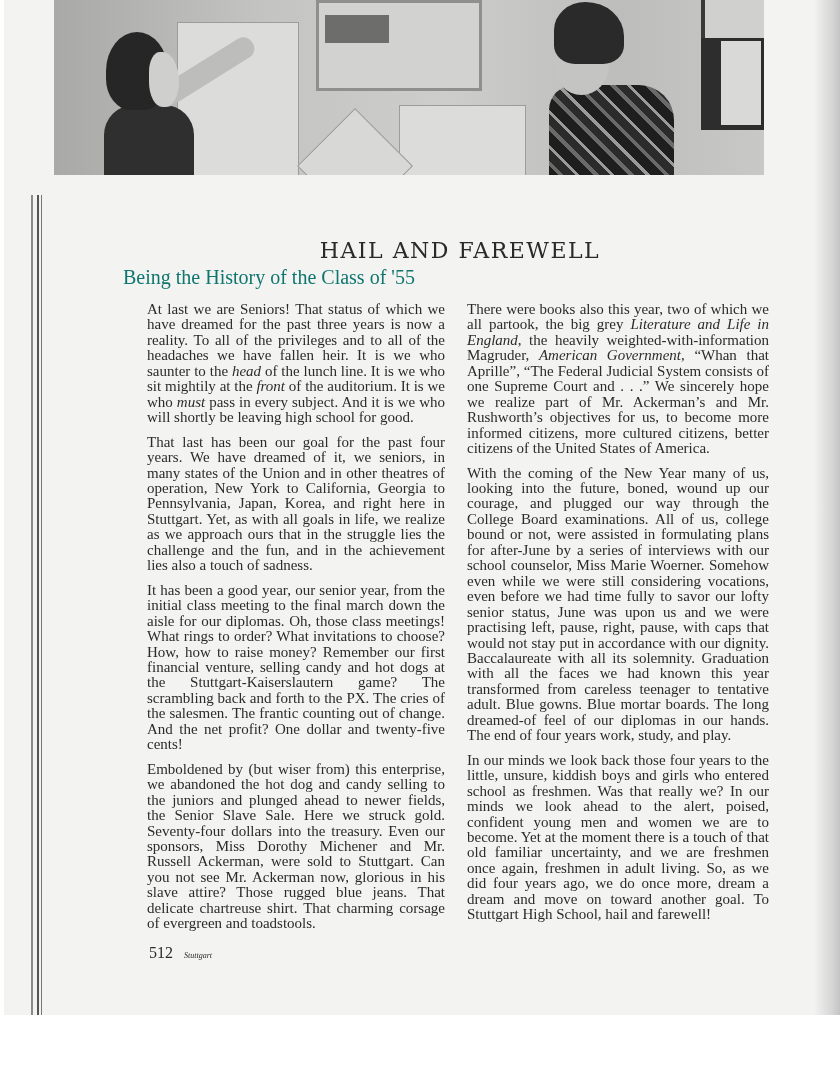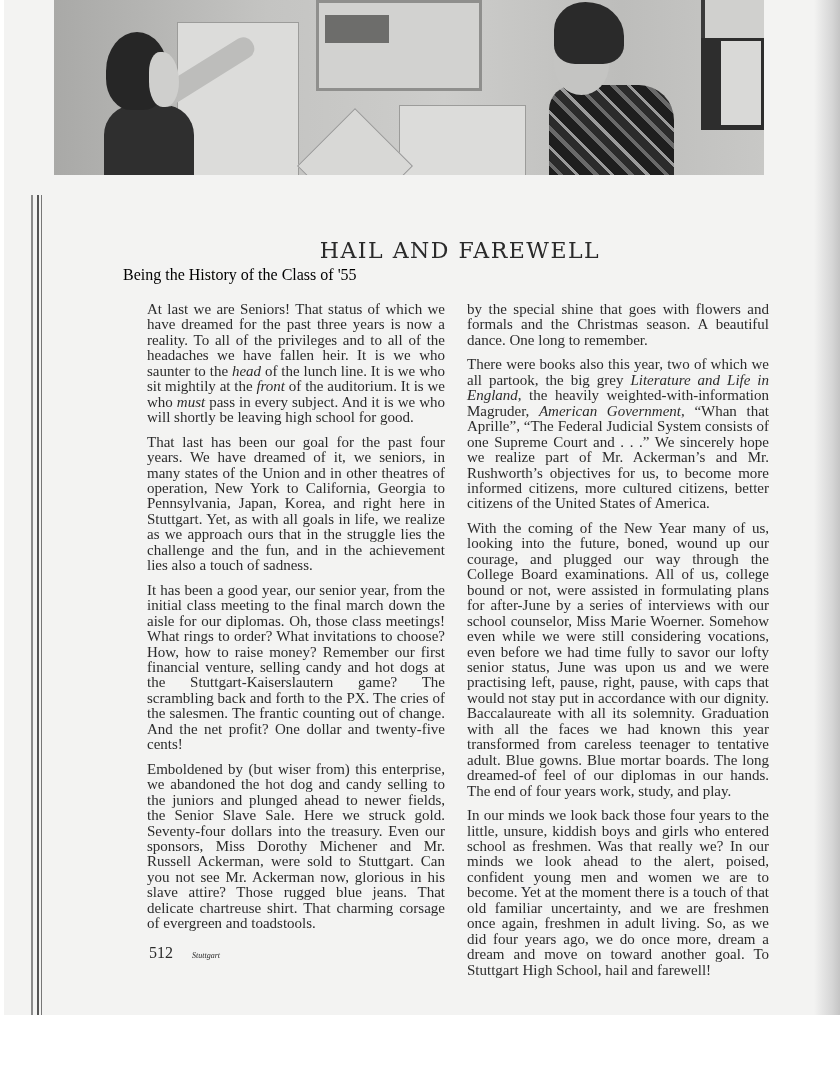--- a/index.html
+++ b/index.html
@@ -24,31 +24,31 @@
   .photo .frame-top { position: absolute; left: 647px; top: 0; width: 63px; height: 38px; background: #d0d0ce; border-left: 4px solid #3a3a3a; }
   .photo .woman-hair { position: absolute; left: 52px; top: 32px; width: 62px; height: 78px; background: #262626; border-radius: 50% 50% 40% 40%; }
   .photo .woman-face { position: absolute; left: 95px; top: 52px; width: 30px; height: 55px; background: #cfcfcd; border-radius: 40% 60% 50% 50%; }
   .photo .woman-body { position: absolute; left: 50px; top: 105px; width: 90px; height: 75px; background: #2f2f2f; border-radius: 30px 30px 0 0; }
   .photo .woman-arm { position: absolute; left: 105px; top: 90px; width: 110px; height: 22px; background: #bdbdbb; transform: rotate(-32deg); transform-origin: left center; border-radius: 10px; }
   .photo .man-hair { position: absolute; left: 500px; top: 2px; width: 70px; height: 62px; background: #2a2a2a; border-radius: 45% 55% 30% 30%; }
   .photo .man-face { position: absolute; left: 500px; top: 35px; width: 55px; height: 60px; background: #c4c4c2; border-radius: 40% 40% 50% 50%; }
   .photo .man-body { position: absolute; left: 495px; top: 85px; width: 125px; height: 95px; background: repeating-linear-gradient(45deg, #1e1e1e 0 10px, #6a6a6a 10px 14px, #2b2b2b 14px 22px, #9a9a9a 22px 25px); border-radius: 25px 35px 0 0; }
 
   .title { position: absolute; left: 0; width: 912px; top: 223px; text-align: center; font-size: 22px; letter-spacing: 1.5px; color: #2a2a2a; font-family: "DejaVu Serif", serif; font-weight: normal; }
-  .subtitle { position: absolute; left: 119px; top: 266px; font-size: 16px; color: #000000; font-family: "Liberation Serif", serif; }
+  .subtitle { position: absolute; left: 119px; top: 266px; font-size: 20px; color: #0f766e; font-family: "Liberation Serif", serif; }
 
   .col { position: absolute; top: 302px; width: 298px; font-size: 15px; line-height: 15.45px; color: #2b2b2b; text-align: justify; }
   .col.left { left: 143px; }
   .col.right { left: 463px; width: 302px; top: 302px; }
   .col p { margin: 0 0 9px 0; }
   .col em { font-style: italic; }
 
   .footer { position: absolute; left: 145px; top: 944px; font-size: 12px; color: #2a2a2a; }
   .footer .pnum { font-size: 16px; }
-  .footer .pub { font-style: italic; font-size: 8px; margin-left: 16px; }
+  .footer .pub { font-style: italic; font-size: 8px; margin-left: 8px; }
 </style>
 </head>
 <body>
 
 <div class="page">
   <div class="gutter-line a"></div>
   <div class="gutter-line b"></div>
   <div class="gutter-line c"></div>
   <div class="right-edge"></div>
 
@@ -77,21 +77,20 @@
   <div class="subtitle">Being the History of the Class of '55</div>
 
   <div class="col left">
     <p><span>At last we are Seniors! That status of which we have dreamed for the past three years is now a reality. To all of the privileges and to all of the headaches we have fallen heir. It is we who saunter to the </span><em>head</em><span> of the lunch line. It is we who sit mightily at the </span><em>front</em><span> of the auditorium. It is we who </span><em>must</em><span> pass in every subject. And it is we who will shortly be leaving high school for good.</span></p>
     <p>That last has been our goal for the past four years. We have dreamed of it, we seniors, in many states of the Union and in other theatres of operation, New York to California, Georgia to Pennsylvania, Japan, Korea, and right here in Stuttgart. Yet, as with all goals in life, we realize as we approach ours that in the struggle lies the challenge and the fun, and in the achievement lies also a touch of sadness.</p>
     <p>It has been a good year, our senior year, from the initial class meeting to the final march down the aisle for our diplomas. Oh, those class meetings! What rings to order? What invitations to choose? How, how to raise money? Remember our first financial venture, selling candy and hot dogs at the Stuttgart-Kaiserslautern game? The scrambling back and forth to the PX. The cries of the salesmen. The frantic counting out of change. And the net profit? One dollar and twenty-five cents!</p>
     <p>Emboldened by (but wiser from) this enterprise, we abandoned the hot dog and candy selling to the juniors and plunged ahead to newer fields, the Senior Slave Sale. Here we struck gold. Seventy-four dollars into the treasury. Even our sponsors, Miss Dorothy Michener and Mr. Russell Ackerman, were sold to Stuttgart. Can you not see Mr. Ackerman now, glorious in his slave attire? Those rugged blue jeans. That delicate chartreuse shirt. That charming corsage of evergreen and toadstools.</p>
   </div>
 
   <div class="col right">
-    <p>by the special shine that goes with flowers and formals and the Christmas season. A beautiful dance. One long to remember.</p>
     <p><span>There were books also this year, two of which we all partook, the big grey </span><em>Literature and Life in England</em><span>, the heavily weighted-with-information Magruder, </span><em>American Government</em><span>, “Whan that Aprille”, “The Federal Judicial System consists of one Supreme Court and . . .” We sincerely hope we realize part of Mr. Ackerman’s and Mr. Rushworth’s objectives for us, to become more informed citizens, more cultured citizens, better citizens of the United States of America.</span></p>
     <p>With the coming of the New Year many of us, looking into the future, boned, wound up our courage, and plugged our way through the College Board examinations. All of us, college bound or not, were assisted in formulating plans for after-June by a series of interviews with our school counselor, Miss Marie Woerner. Somehow even while we were still considering vocations, even before we had time fully to savor our lofty senior status, June was upon us and we were practising left, pause, right, pause, with caps that would not stay put in accordance with our dignity. Baccalaureate with all its solemnity. Graduation with all the faces we had known this year transformed from careless teenager to tentative adult. Blue gowns. Blue mortar boards. The long dreamed-of feel of our diplomas in our hands. The end of four years work, study, and play.</p>
     <p>In our minds we look back those four years to the little, unsure, kiddish boys and girls who entered school as freshmen. Was that really we? In our minds we look ahead to the alert, poised, confident young men and women we are to become. Yet at the moment there is a touch of that old familiar uncertainty, and we are freshmen once again, freshmen in adult living. So, as we did four years ago, we do once more, dream a dream and move on toward another goal. To Stuttgart High School, hail and farewell!</p>
   </div>
 
   <div class="footer">
     <span class="pnum">512</span>
     <span class="pub">Stuttgart</span>
   </div>
 </div>

